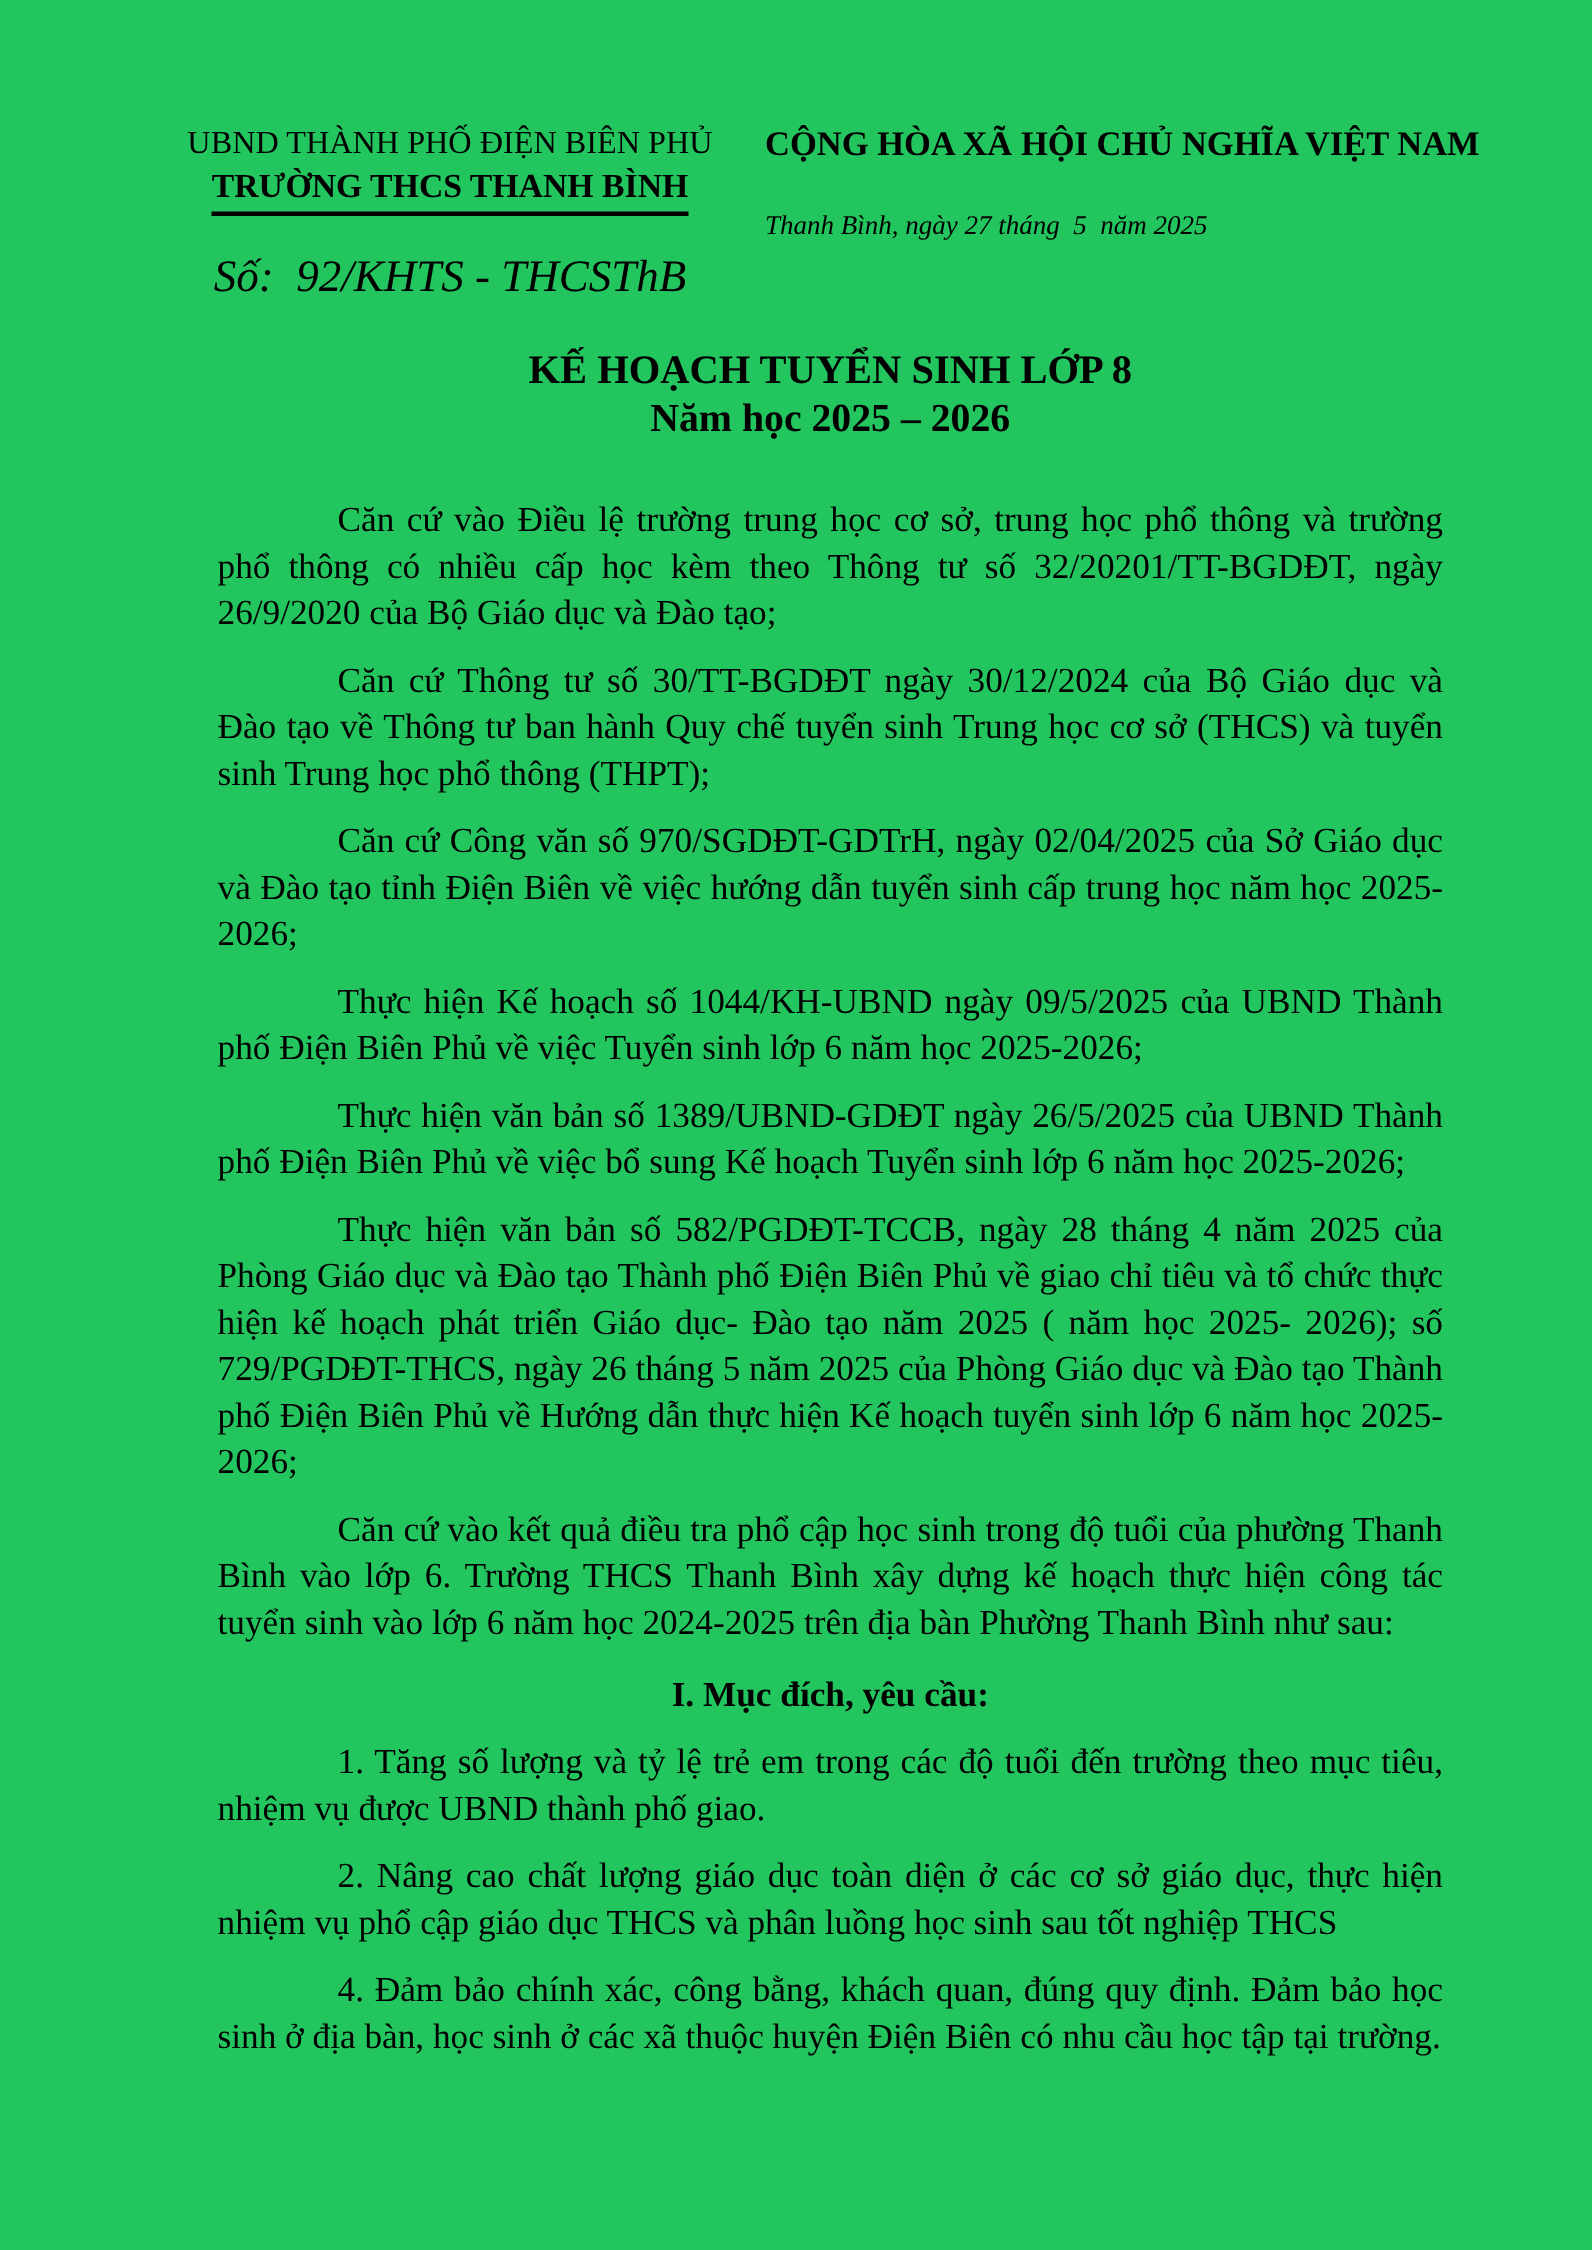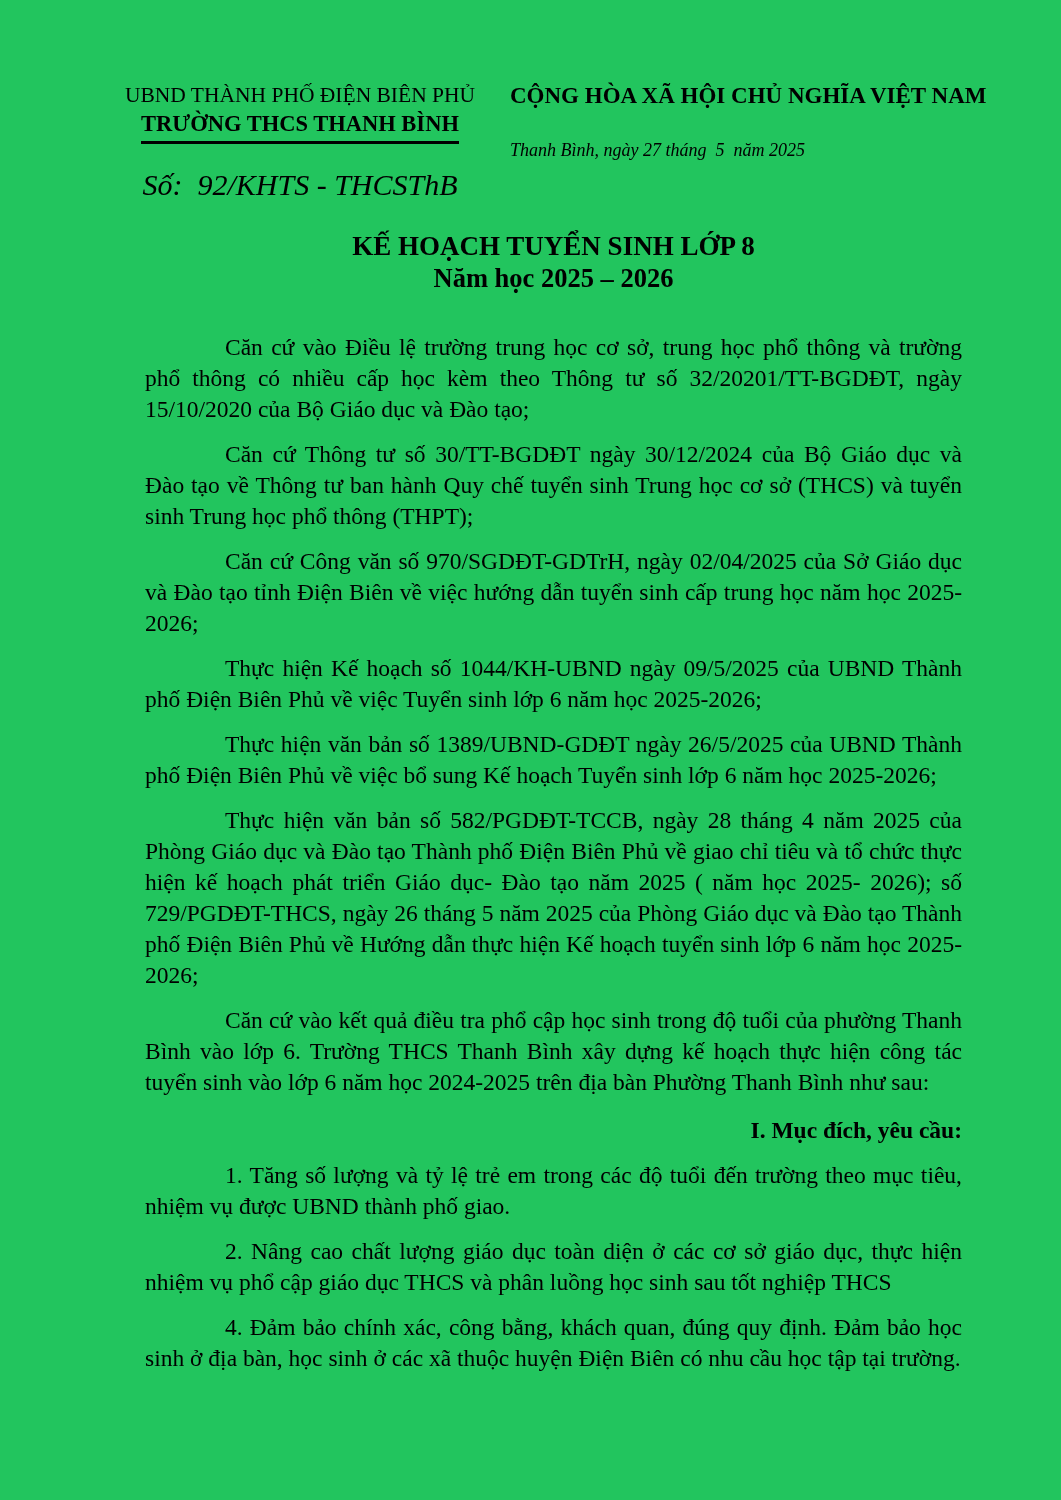--- a/index.html
+++ b/index.html
@@ -101,21 +101,21 @@
     margin: 14px 0 0 0;
     font-size: 23.5px;
     line-height: 31px;
     text-align: justify;
     text-indent: 80px;
   }
   .body-text p.section-heading {
     font-weight: bold;
     text-indent: 0;
     margin-top: 17px;
-    text-align: right;
+    text-align: center;
   }
 </style>
 </head>
 <body>
 
 <div class="page">
 
   <div class="header">
     <div class="header-left">
       <div class="hl-line1">UBND THÀNH PHỐ ĐIỆN BIÊN PHỦ</div>
@@ -127,21 +127,21 @@
       <div class="date-line">Thanh Bình, ngày 27 tháng&nbsp; 5&nbsp; năm 2025</div>
     </div>
   </div>
 
   <div class="title-block">
     <div class="title-line1">KẾ HOẠCH TUYỂN SINH LỚP 8</div>
     <div class="title-line2">Năm học 2025 – 2026</div>
   </div>
 
   <div class="body-text">
-    <p>Căn cứ vào Điều lệ trường trung học cơ sở, trung học phổ thông và trường phổ thông có nhiều cấp học kèm theo Thông tư số 32/20201/TT-BGDĐT, ngày 15/10/2020 của Bộ Giáo dục và Đào tạo;</p>
+    <p>Căn cứ vào Điều lệ trường trung học cơ sở, trung học phổ thông và trường phổ thông có nhiều cấp học kèm theo Thông tư số 32/20201/TT-BGDĐT, ngày 26/9/2020 của Bộ Giáo dục và Đào tạo;</p>
     <p>Căn cứ Thông tư số 30/TT-BGDĐT ngày 30/12/2024 của Bộ Giáo dục và Đào tạo về Thông tư ban hành Quy chế tuyển sinh Trung học cơ sở (THCS) và tuyển sinh Trung học phổ thông (THPT);</p>
     <p>Căn cứ Công văn số 970/SGDĐT-GDTrH, ngày 02/04/2025 của Sở Giáo  dục và Đào tạo tỉnh Điện Biên về việc hướng dẫn tuyển sinh cấp trung học năm học 2025- 2026;</p>
     <p>Thực hiện Kế hoạch số 1044/KH-UBND ngày 09/5/2025 của UBND Thành phố Điện Biên Phủ về việc Tuyển sinh lớp 6 năm học 2025-2026;</p>
     <p>Thực hiện văn bản số 1389/UBND-GDĐT ngày 26/5/2025 của UBND Thành phố Điện Biên Phủ về việc bổ sung Kế hoạch Tuyển sinh lớp 6 năm học 2025-2026;</p>
     <p>Thực hiện văn bản số 582/PGDĐT-TCCB, ngày 28 tháng 4 năm 2025 của Phòng Giáo dục và Đào tạo Thành phố Điện Biên Phủ về giao chỉ tiêu và tổ chức thực hiện kế hoạch phát triển Giáo dục- Đào tạo năm 2025 ( năm học 2025- 2026); số 729/PGDĐT-THCS, ngày 26 tháng 5 năm 2025 của Phòng Giáo dục và Đào tạo Thành phố Điện Biên Phủ về Hướng dẫn thực hiện Kế hoạch tuyển sinh lớp 6 năm học 2025- 2026;</p>
     <p>Căn cứ vào kết quả điều tra phổ cập học sinh trong độ tuổi của phường Thanh Bình vào lớp 6. Trường THCS Thanh Bình xây dựng kế hoạch thực hiện công tác tuyển sinh vào lớp 6 năm học 2024-2025 trên địa bàn Phường Thanh Bình như sau:</p>
 
     <p class="section-heading">I. Mục đích, yêu cầu:</p>
     <p>1. Tăng số lượng và tỷ lệ trẻ em trong các độ tuổi đến trường theo mục tiêu, nhiệm vụ được UBND thành phố giao.</p>
     <p>2. Nâng cao chất lượng giáo dục toàn diện ở các cơ sở giáo dục, thực hiện nhiệm vụ  phổ cập giáo dục THCS và phân luồng học sinh sau tốt nghiệp THCS</p>

